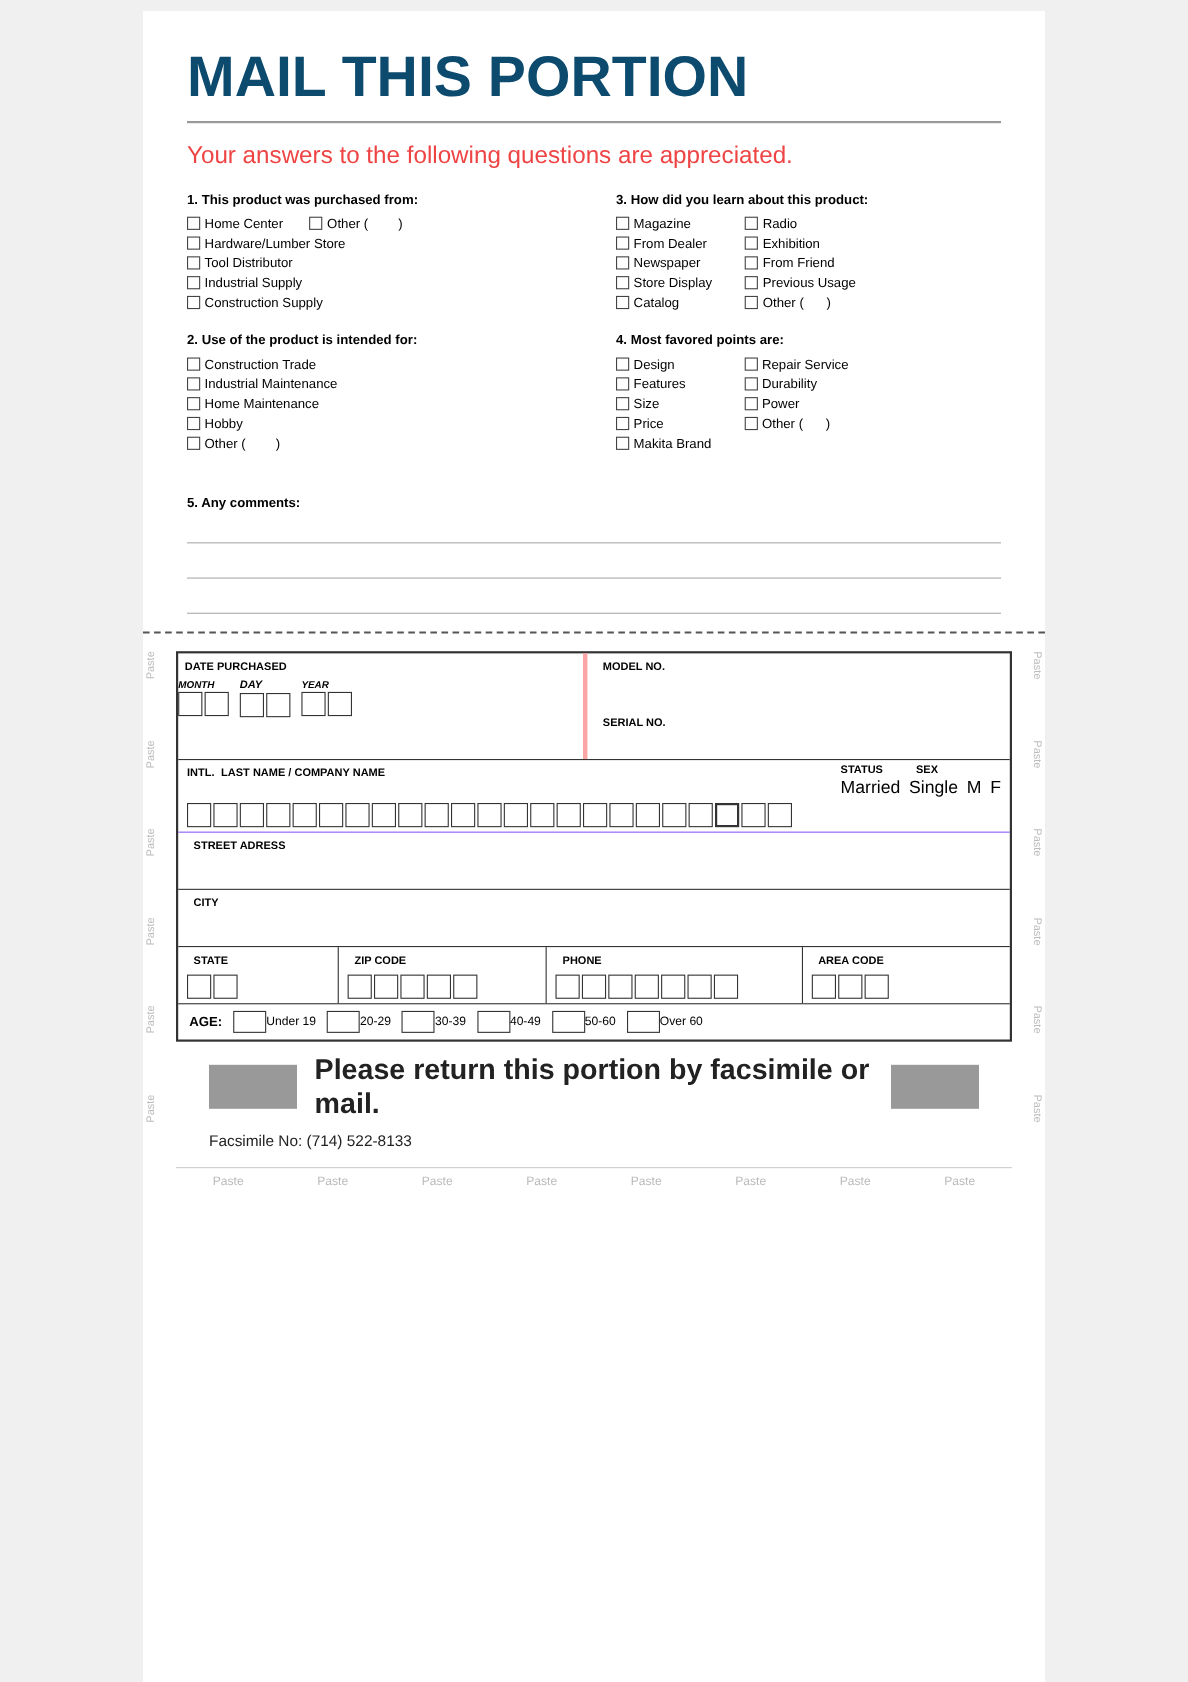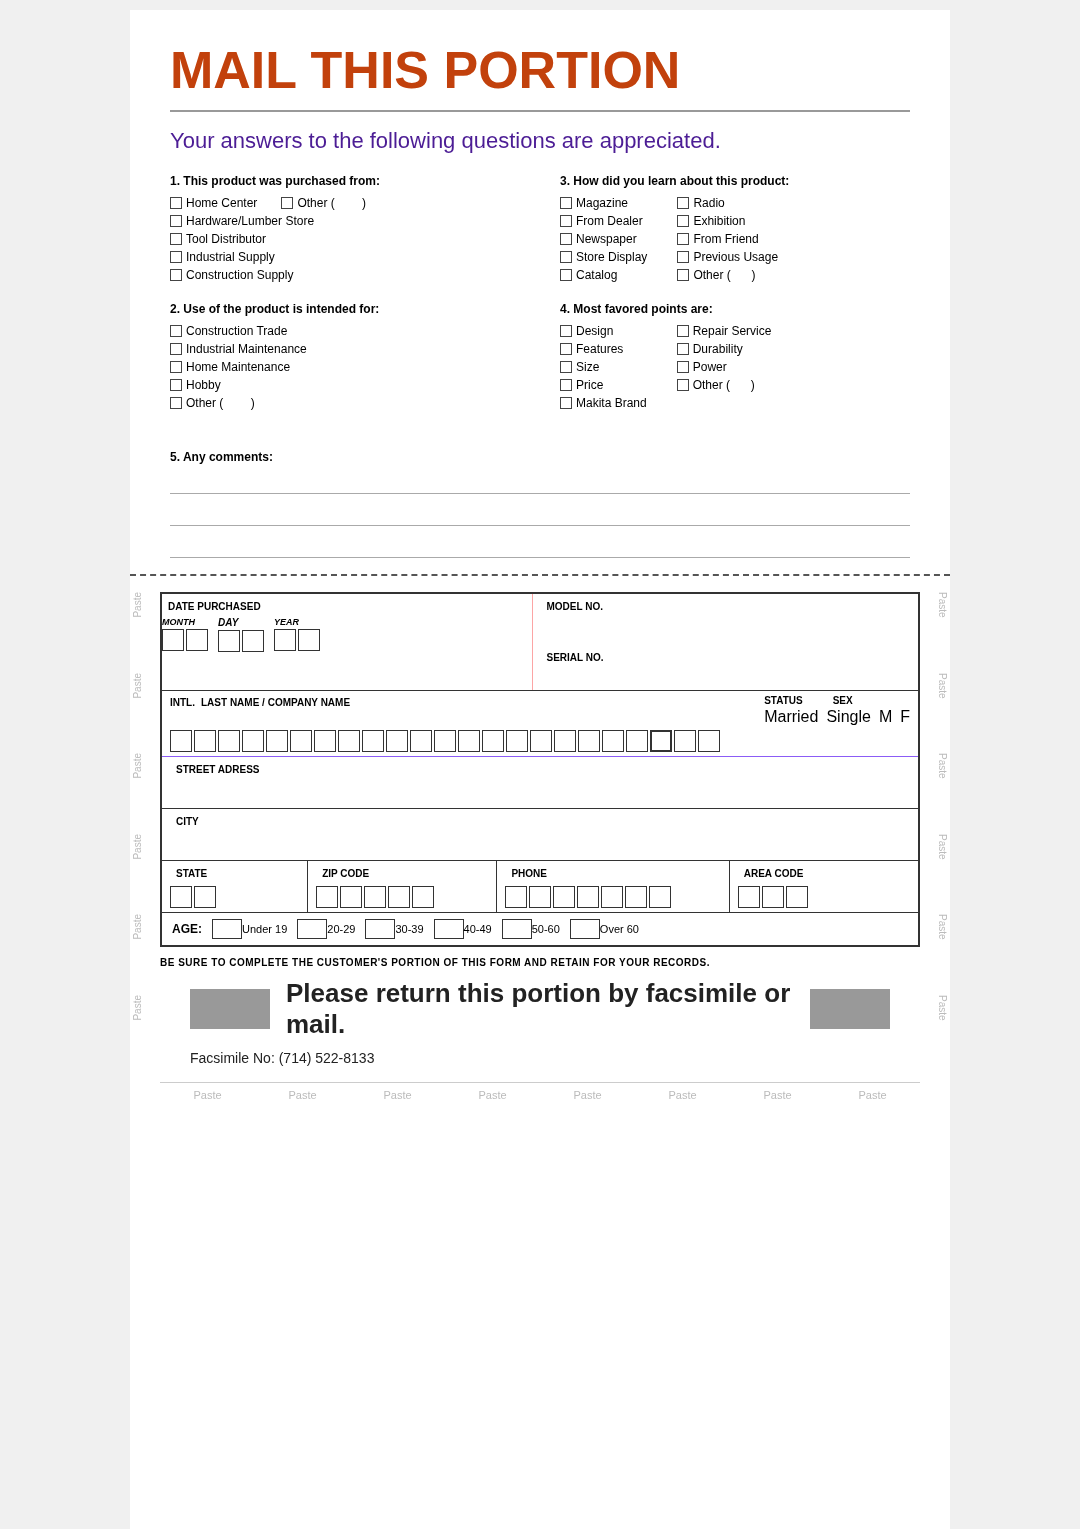--- a/index.html
+++ b/index.html
@@ -17,32 +17,32 @@
       position: relative;
       padding: 0;
     }
 
     .top-section {
       padding: 30px 40px 0 40px;
     }
     .main-title {
       font-size: 52px;
       font-weight: 900;
-      color: #c2410c;
+      color: #0c4a6e;
       margin-bottom: 10px;
       font-family: Arial Black, Arial, sans-serif;
     }
     .divider {
       border: none;
       border-top: 2px solid #999;
       margin: 8px 0 16px 0;
     }
     .subtitle {
       font-size: 22px;
-      color: #4c1d95;
+      color: #ef4444;
       margin-bottom: 20px;
       font-weight: normal;
     }
 
     .questions-grid {
       display: grid;
       grid-template-columns: 1fr 1fr;
       gap: 0 40px;
       margin-bottom: 20px;
     }
@@ -391,21 +391,21 @@
         <span class="paste-label" style="writing-mode:vertical-rl;font-size:10px;color:#bbb;">Paste</span>
         <span class="paste-label" style="writing-mode:vertical-rl;font-size:10px;color:#bbb;">Paste</span>
         <span class="paste-label" style="writing-mode:vertical-rl;font-size:10px;color:#bbb;">Paste</span>
         <span class="paste-label" style="writing-mode:vertical-rl;font-size:10px;color:#bbb;">Paste</span>
         <span class="paste-label" style="writing-mode:vertical-rl;font-size:10px;color:#bbb;">Paste</span>
       </div>
 
       <div class="form-card">
 
         <div style="display:flex; border-bottom:1px solid #333;">
-          <div style="flex:1; border-right:1px solid #fca5a5; padding:4px 0;">
+          <div style="flex:1; border-right:4px solid #fca5a5; padding:4px 0;">
             <span class="section-label">DATE PURCHASED</span>
             <div class="month-day-year">
               <div class="mdy-group">
                 <span style="font-size:9px;font-weight:bold;">MONTH</span>
                 <div class="mdy-boxes">
                   <div class="mdy-box"></div>
                   <div class="mdy-box"></div>
                 </div>
               </div>
               <div class="mdy-group">
@@ -551,21 +551,20 @@
           </div>
           <div class="age-option">
             <div class="age-box"></div>
             <span>Over 60</span>
           </div>
         </div>
 
       </div>
     </div>
 
-    <div class="retain-note" style="margin:10px 0;">BE SURE TO COMPLETE THE CUSTOMER'S PORTION OF THIS FORM AND RETAIN FOR YOUR RECORDS.</div>
 
     <div class="return-section">
       <div class="gray-block"></div>
       <div class="return-text">Please return this portion by facsimile or mail.</div>
       <div class="gray-block"></div>
     </div>
     <div class="fax-text">Facsimile No: (714) 522-8133</div>
 
   </div>
 

